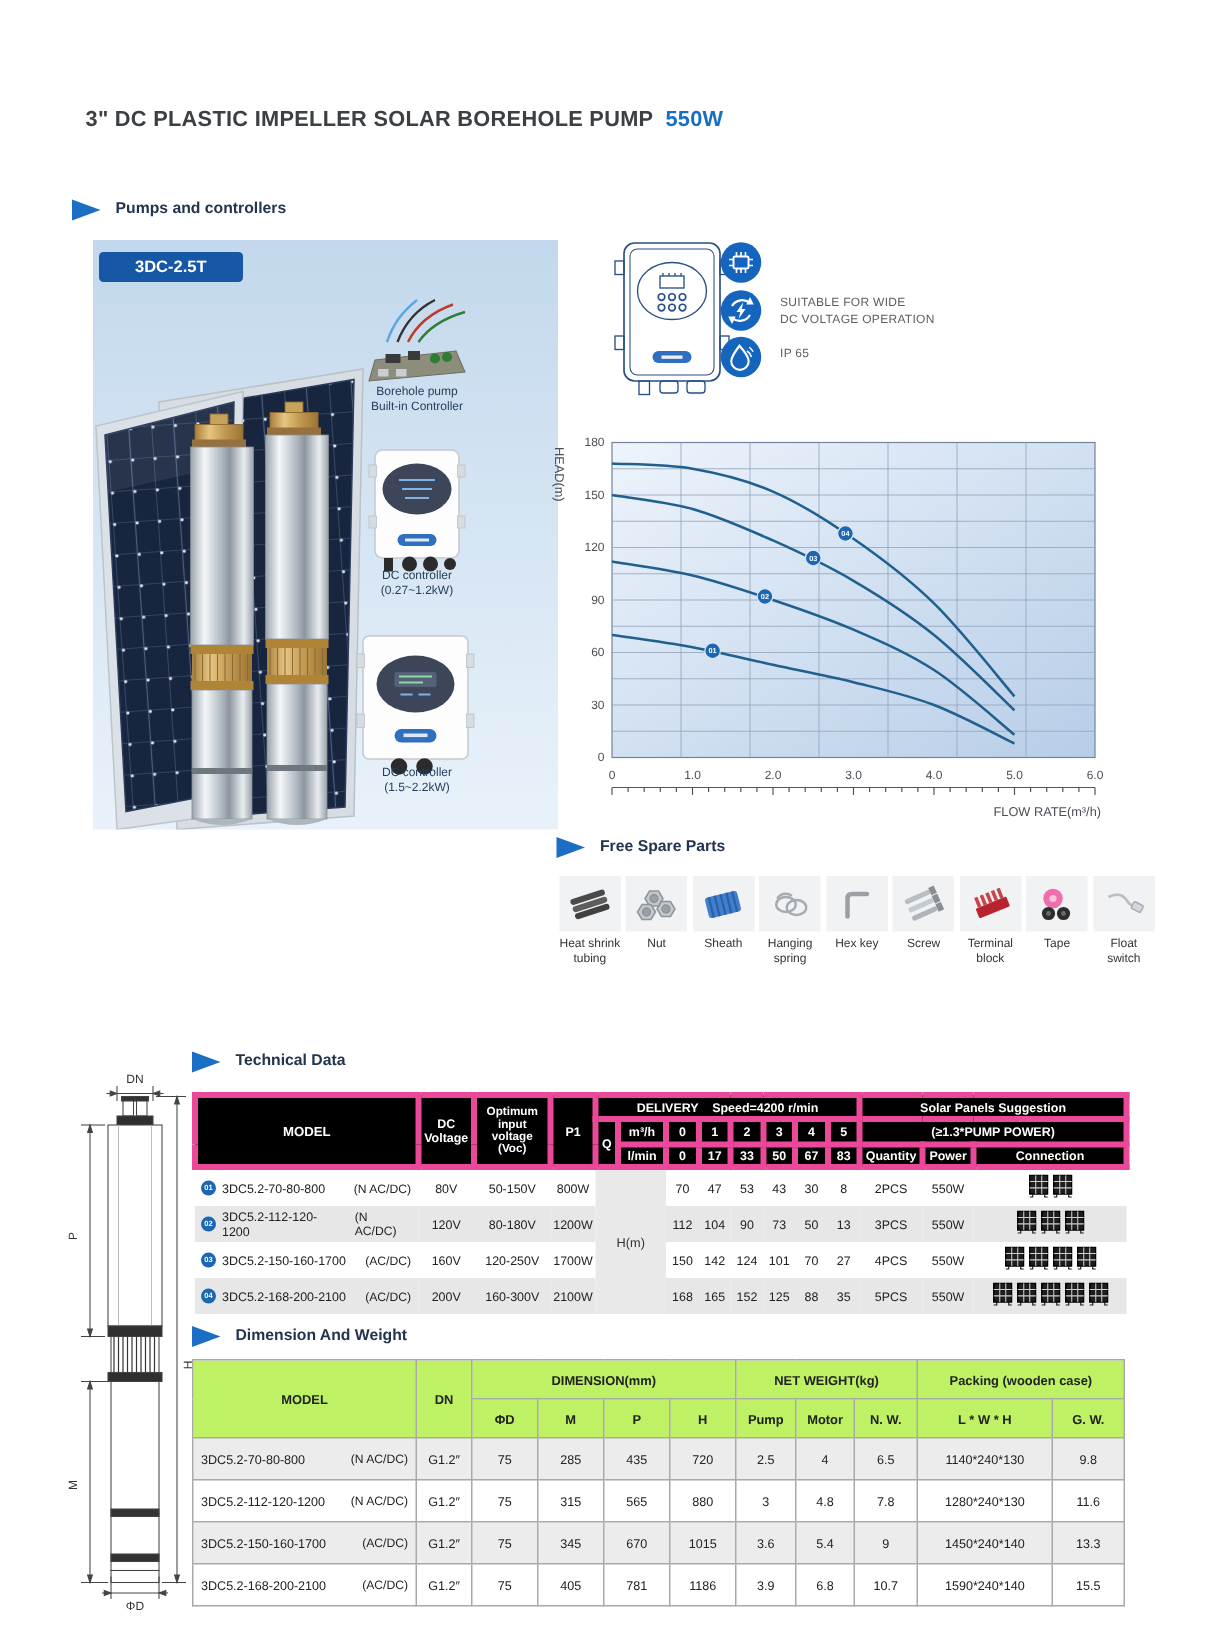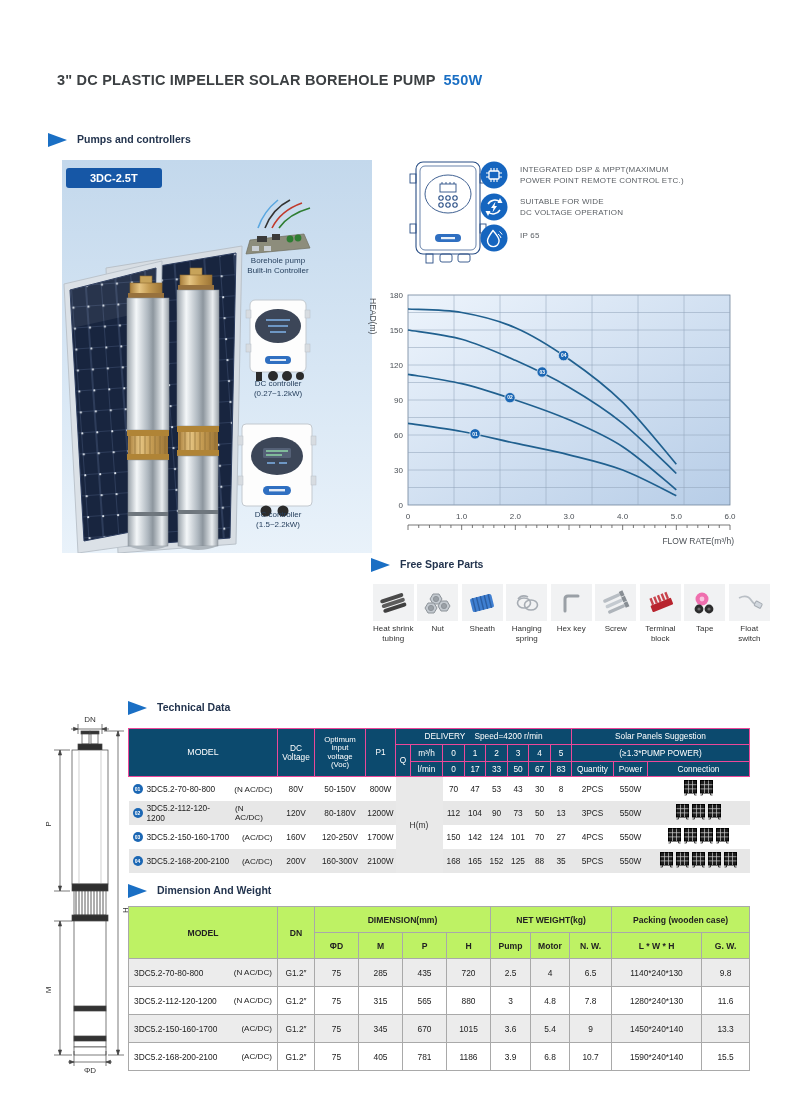--- a/index.html
+++ b/index.html
@@ -21,21 +21,21 @@
   .feat-row{position:absolute;display:flex;align-items:flex-start;gap:12px;}
   .feat-text{font-size:8px;line-height:10.5px;color:#5a5f64;white-space:pre-line;padding-top:4px;letter-spacing:.2px;}
   
   #spares{left:371px;top:584px;display:flex;}
   .spare{width:44.5px;display:flex;flex-direction:column;align-items:center;}
   .spare .thumb{width:41px;height:37px;background:#f1f2f3;display:flex;align-items:center;justify-content:center;}
   .spare .cap{margin-top:3px;font-size:8px;line-height:9.5px;color:#333;text-align:center;white-space:pre-line;}
   
   table{border-collapse:collapse;table-layout:fixed;}
   #techtbl{width:621px;font-size:8.3px;color:#222;}
-  #techtbl th{background:#0c4a6e;color:#fff;border:1px solid #ec4899;font-weight:normal;padding:0;line-height:9px;}
+  #techtbl th{background:#000000;color:#fff;border:4px solid #ec4899;font-weight:bold;padding:0;line-height:9px;}
   #techtbl td{text-align:center;padding:0;height:24px;}
   #techtbl tr.alt td{background:#e7e7e7;}
   #techtbl td.hm{background:#e9e9e9;font-size:8.5px;color:#333;}
   #techtbl td.model{text-align:left;}
   .modelflex{display:flex;align-items:center;gap:4px;padding:0 5px 0 4px;}
   .modelflex .sp{flex:1;}
   .numbadge{display:inline-flex;align-items:center;justify-content:center;width:10px;height:10px;border-radius:50%;background:#1b67b4;color:#fff;font-size:5px;font-weight:bold;flex:none;}
   .mode{font-size:8.1px;}
   .conn-ic{display:inline-flex;gap:3px;align-items:flex-end;justify-content:center;}
   
@@ -204,22 +204,20 @@
     <rect x="39" y="76" width="26" height="8" rx="4" fill="#2f6fc1"></rect>
     <rect x="45" y="79" width="14" height="2.2" fill="#ffffff" opacity="0.9"></rect>
   </svg>
 
   <div class="feat-row" style="left:480px;top:161px;">
     <svg width="28" height="28" viewBox="0 0 28 28">
       <circle cx="14" cy="14" r="13.5" fill="#1565bf"></circle>
       <rect x="9" y="10" width="10" height="8" rx="1" fill="none" stroke="#fff" stroke-width="1.3"></rect>
       <path d="M11 10 V7 M14 10 V7 M17 10 V7 M11 18 v3 M14 18 v3 M17 18 v3 M9 12 H6 M9 16 H6 M19 12 h3 M19 16 h3" stroke="#fff" stroke-width="1.1"></path>
     </svg>
-    <div class="feat-text">INTEGRATED DSP &amp; MPPT(MAXIMUM
-POWER POINT REMOTE CONTROL ETC.)</div>
   </div>
   <div class="feat-row" style="left:480px;top:193px;">
     <svg width="28" height="28" viewBox="0 0 28 28">
       <circle cx="14" cy="14" r="13.5" fill="#1565bf"></circle>
       <path d="M8 11 A8 8 0 0 1 20 9" fill="none" stroke="#fff" stroke-width="1.5"></path>
       <polygon points="20,5 22.5,10 17.5,10" fill="#fff"></polygon>
       <path d="M20 17 A8 8 0 0 1 8 19" fill="none" stroke="#fff" stroke-width="1.5"></path>
       <polygon points="8,23 5.5,18 10.5,18" fill="#fff"></polygon>
       <polygon points="15.5,8.5 11,15 13.5,15 12.5,19.5 17,13 14.5,13" fill="#fff"></polygon>
     </svg>

